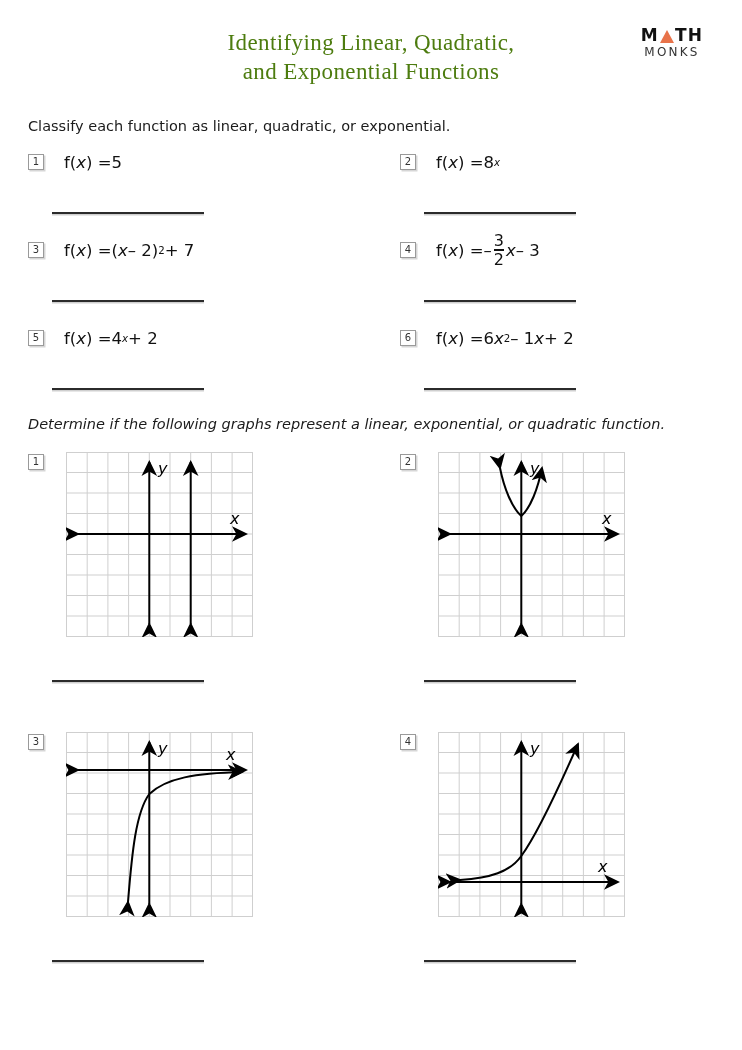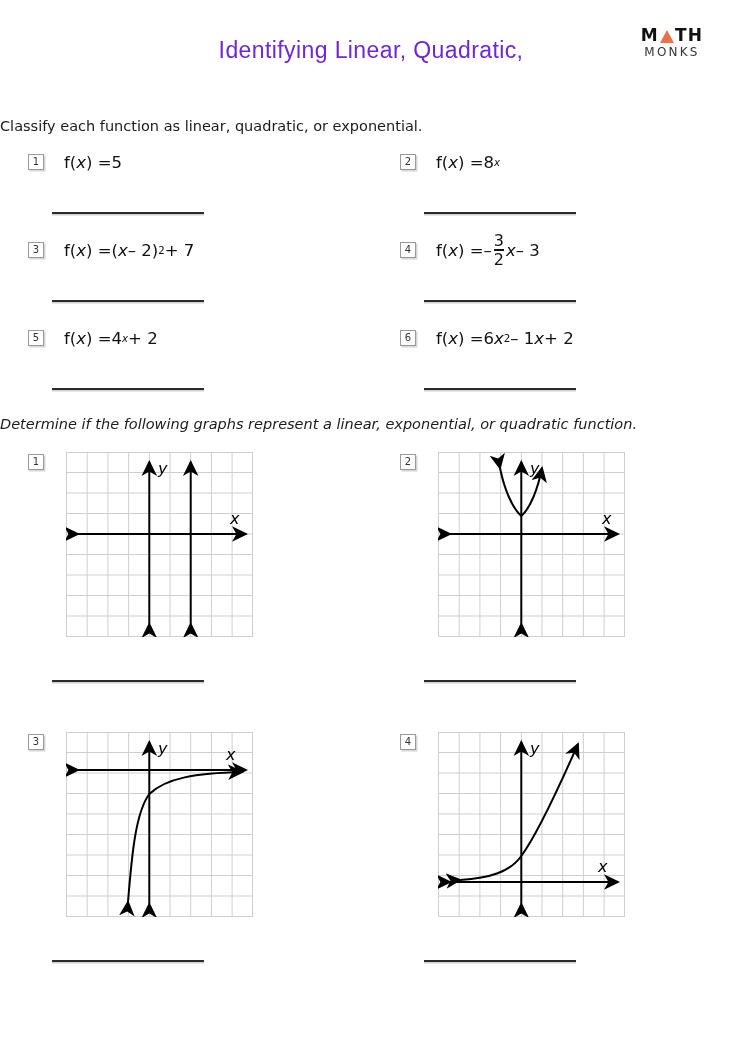--- a/index.html
+++ b/index.html
@@ -20,24 +20,24 @@
     position: relative;
     padding-top: 24px;
     height: 96px;
   }
   .title {
     text-align: center;
     font-size: 23px;
     line-height: 29px;
     font-weight: 400;
     letter-spacing: .4px;
-    color: #6d28d9;
+    color: #4d7c0f;
     width: 600px;
-    margin: 12px auto;
-    font-family: Liberation Sans, sans-serif;
+    margin: 4px auto;
+    font-family: Liberation Serif, serif;
   }
   .title .l2 { display:block; }
 
   .logo {
     position: absolute;
     right: 22px;
     top: 26px;
     text-align: center;
     width: 96px;
   }
@@ -66,20 +66,21 @@
     letter-spacing: 2.2px;
     color: #333;
     margin-top: 1px;
   }
 
   
   .instruction {
     font-size: 14.5px;
     line-height: 20px;
     color: #1b1b1b;
+    margin-left: 28px;
     margin-right: 40px;
   }
   #instruction-1 { margin-top: 20px; }
   #instruction-2 { margin-top: 0px; font-style: italic; }
 
   
   .eq-grid {
     margin-top: 14px;
     display: grid;
     grid-template-columns: 372px 340px;
@@ -152,20 +153,21 @@
   }
   .plot svg { display: block; }
   .graph-item .ans-line { top: 228px; }
 </style>
 </head>
 <body>
 
 <div class="header">
   <div class="title">
     <span class="l1">Identifying Linear, Quadratic,</span>
+    <span class="l2">and Exponential Functions</span>
   </div>
 
   <div class="logo">
     <div class="logo-math">
       <span>M</span>
       <span class="logo-tri"></span>
       <span>TH</span>
     </div>
     <div class="logo-monks">MONKS</div>
   </div>

